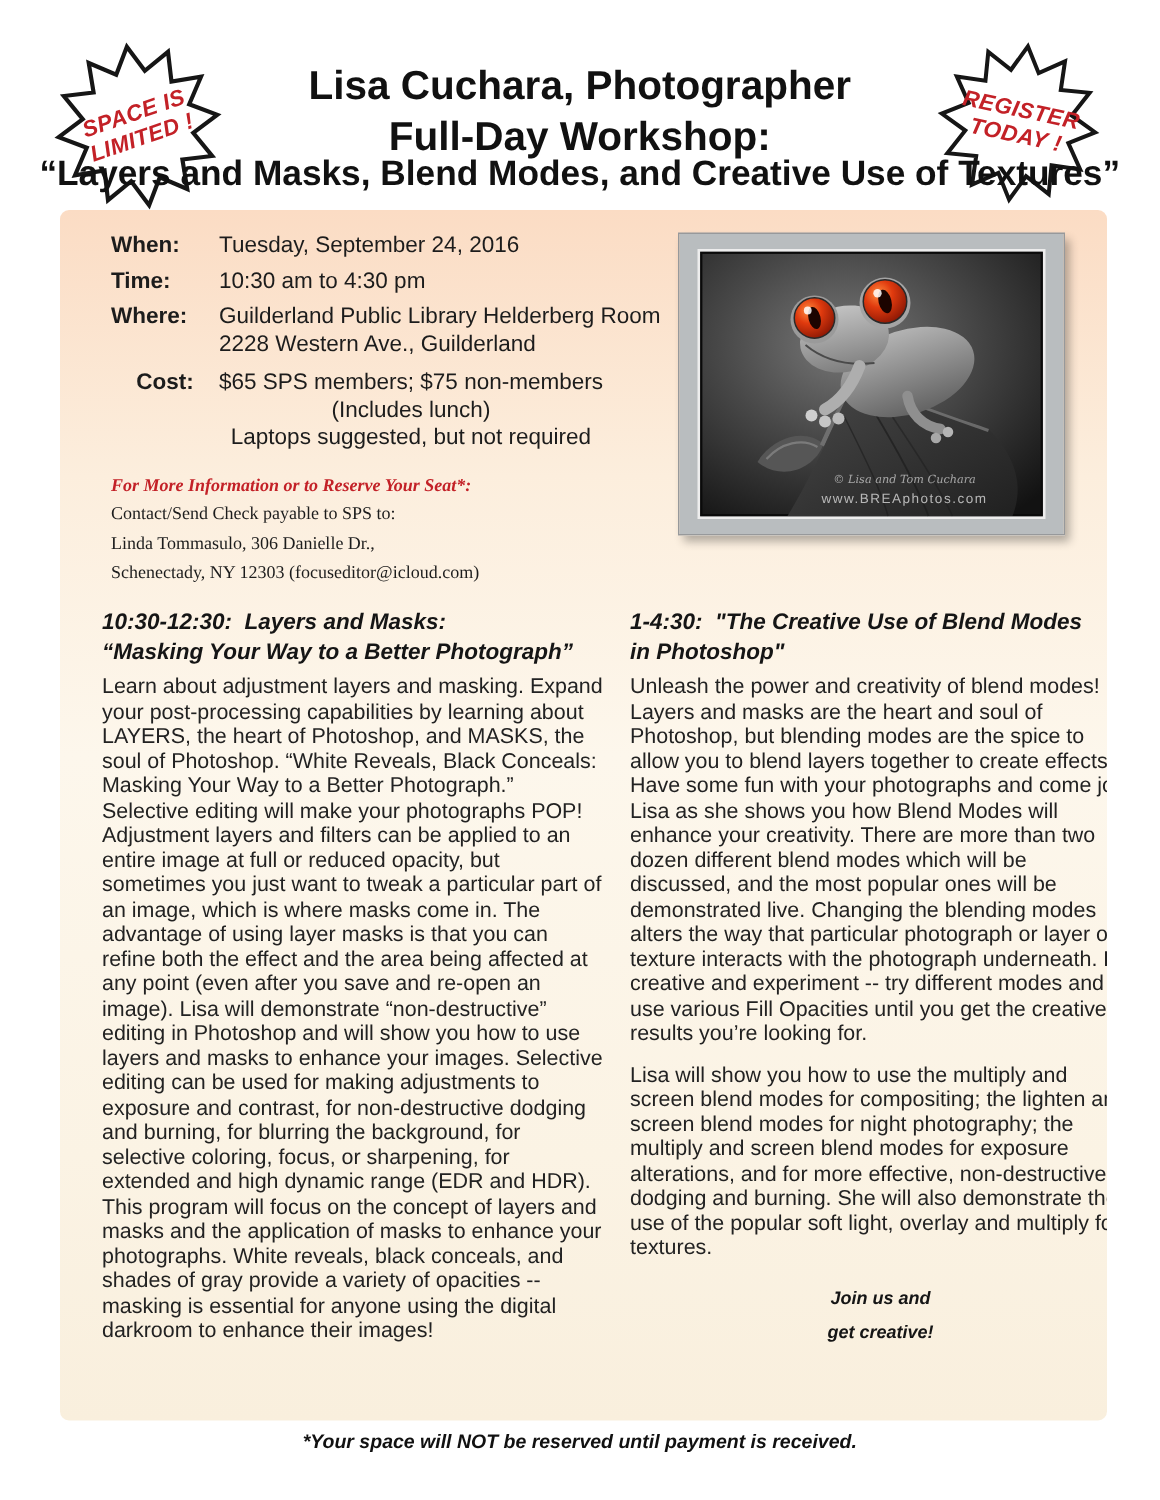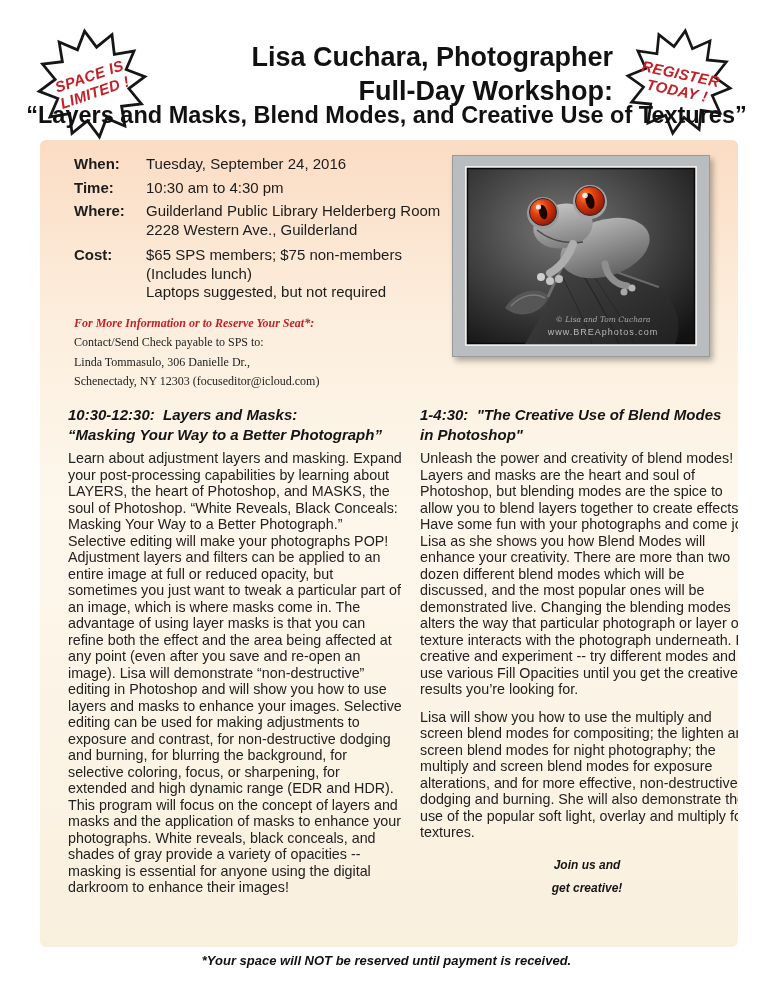--- a/index.html
+++ b/index.html
@@ -15,36 +15,36 @@
     position:absolute;inset:0;display:flex;flex-direction:column;align-items:center;justify-content:center;
     font-weight:bold;font-style:italic;font-size:15px;line-height:17px;color:#c32127;
     text-align:center;letter-spacing:.3px;
   }
   .badge-left{left:26px;top:26px;}
   .badge-left svg{transform:rotate(-8deg);}
   .badge-left .badge-text{transform:rotate(-19deg);}
   .badge-right{left:616px;top:26px;width:126px;height:112px;}
   .badge-right svg{transform:rotate(7deg);}
   .badge-right .badge-text{transform:rotate(12deg);}
-  .titles{position:absolute;left:160px;right:160px;top:40px;text-align:right;
+  .titles{position:absolute;left:160px;right:160px;top:40px;text-align:center;
     font-weight:bold;font-size:27px;line-height:34px;color:#111;}
   .subtitle{position:absolute;left:0;right:0;top:102px;text-align:center;
     font-weight:bold;font-size:23.5px;color:#111;}
   
   .panel{
     position:absolute;left:40px;top:140px;width:698px;height:807px;border-radius:6px;
     background:linear-gradient(180deg,#fbdcc4 0%,#fceedd 22%,#fdf7ec 45%,#fbf3e4 78%,#f9efdd 100%);
     overflow:hidden;
   }
   .panel-top{position:relative;height:265px;}
   .info{padding:15px 0 0 34px;font-size:15px;}
   .info-row{display:flex;margin-bottom:5px;}
   .info-label{width:72px;font-weight:bold;line-height:18.5px;flex:none;}
   .info-value{line-height:18.5px;}
-  .info-row.cost{margin-top:7px;}
+  .info-row.cost{margin-top:7px;text-align:center;}
   .contact{padding:7px 0 0 34px;font-size:12px;line-height:19.5px;font-family:Liberation Serif, serif;}
   .contact-heading{color:#c32127;font-weight:bold;font-style:italic;}
   
   .photo{
     position:absolute;top:15px;right:28px;width:256px;height:200px;margin:0;
     border:1px solid #97999b;box-shadow:3px 4px 6px rgba(0,0,0,.3);
   }
   .photo svg{display:block;width:100%;height:100%;}
   
   .columns{display:flex;gap:18px;padding:0 24px 0 28px;}

